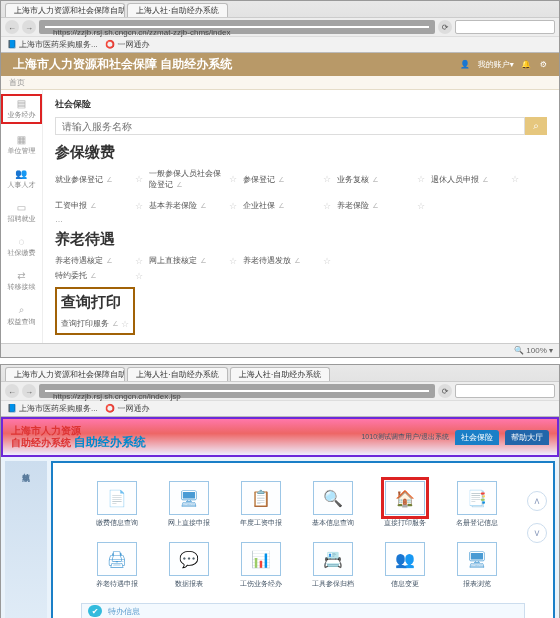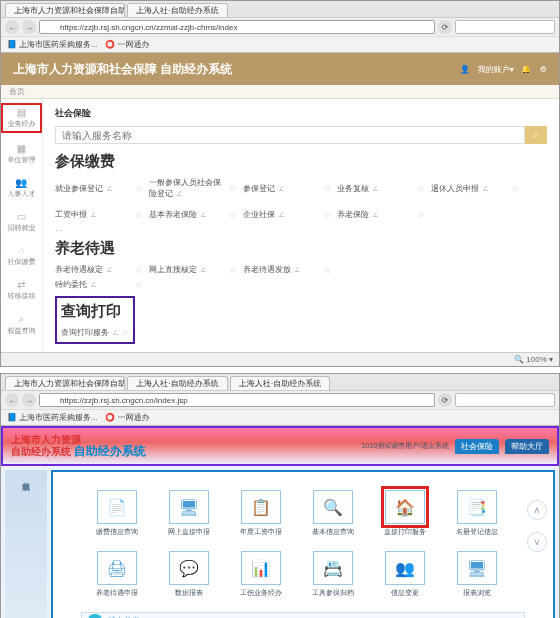--- a/index.html
+++ b/index.html
@@ -4,45 +4,45 @@
 <style>
 *{margin:0;padding:0;box-sizing:border-box;font-family:"Microsoft YaHei",sans-serif}
 body{background:#fff;font-size:10px}
 .screenshot{width:560px;border:1px solid #999;margin-bottom:6px}
 
 .chrome{background:linear-gradient(#e8e8e8,#d8d8d8);border-bottom:1px solid #bbb}
 .tabs{display:flex;height:16px;align-items:flex-end;padding:0 4px;gap:2px}
 .tab{background:#f7f7f7;border:1px solid #bbb;border-bottom:none;border-radius:3px 3px 0 0;padding:1px 8px;font-size:8px;color:#333;max-width:120px;white-space:nowrap;overflow:hidden}
 .addrbar{display:flex;align-items:center;padding:2px 4px;gap:3px;background:#eee;border-top:1px solid #ccc}
 .navbtn{width:14px;height:14px;border-radius:50%;background:#ddd;display:flex;align-items:center;justify-content:center;font-size:8px;color:#555}
-.url{flex:1;background:#fff;border:1px solid #a3a3a3;border-radius:2px;padding:1px 20px;font-size:8px;color:#444;height:14px;line-height:12px}
+.url{flex:1;background:#fff;border:6px solid #a3a3a3;border-radius:2px;padding:1px 8px;font-size:8px;color:#444;height:14px;line-height:12px}
 .search{width:100px;background:#fff;border:1px solid #bbb;border-radius:2px;padding:1px 4px;font-size:8px;height:14px}
 .bookbar{display:flex;align-items:center;padding:2px 6px;gap:8px;background:#f2f2f2;border-top:1px solid #ddd;font-size:8px;color:#444}
 .bookitem{display:flex;align-items:center;gap:2px}
 
-.banner1{background:#b89968;color:#fff;padding:6px 12px;display:flex;align-items:center;justify-content:space-between;height:32px}
+.banner1{background:#b89968;color:#fff;padding:6px 12px;display:flex;align-items:center;justify-content:space-between;height:23px}
 .banner1 .title{font-size:12px;font-weight:bold}
 .banner1 .right{font-size:8px;display:flex;gap:8px;align-items:center}
 .subbar{background:#faf6ef;height:14px;border-bottom:1px solid #e5dcc8;display:flex;align-items:center;padding:0 8px;font-size:8px;color:#999}
 .body1{display:flex;min-height:230px;background:#fff}
 .sidebar1{width:42px;border-right:1px solid #eee;padding:4px 0;display:flex;flex-direction:column;gap:8px;align-items:center;font-size:7px;color:#888}
 .sideitem{text-align:center;cursor:pointer;padding:2px 0;width:100%}
 .sideitem.hl{border:2px solid #d22;margin:0 2px}
 .sideicon{display:block;font-size:10px;color:#aaa;margin-bottom:1px}
 .main1{flex:1;padding:8px 12px}
 .crumb{font-size:9px;font-weight:bold;color:#333;margin-bottom:6px}
 .searcharea{display:flex;margin-bottom:8px}
 .searchbox{flex:1;border:1px solid #ddd;height:18px;padding:0 6px;font-size:10px;color:#999}
 .searchbtn{width:22px;height:18px;background:#e6c77e;color:#fff;display:flex;align-items:center;justify-content:center;font-size:10px}
 .section-t{font-size:15px;font-weight:bold;color:#333;margin:6px 0 4px}
 .grid{display:flex;flex-wrap:wrap;gap:6px}
 .cell{width:88px;display:flex;align-items:center;justify-content:space-between;font-size:8px;color:#555;padding:2px 0}
 .cell .star{color:#ccc;font-size:9px}
 .cell .arrow{font-size:7px;color:#bbb;margin-left:1px}
-.redbox{border:2px solid #4c1d95;padding:4px 4px 2px;margin-top:4px;width:80px}
+.redbox{border:2px solid #a16207;padding:4px 4px 2px;margin-top:4px;width:80px}
 .statusbar{background:#f0f0f0;border-top:1px solid #ccc;height:14px;font-size:8px;color:#666;text-align:right;padding:0 6px;line-height:14px}
 
 .banner2wrap{background:#6d28d9;padding:2px}
 .banner2{background:linear-gradient(#f7a,#e66 40%,#eef);height:36px;display:flex;align-items:center;padding:0 8px;justify-content:space-between}
 .banner2 .logo{font-size:10px;color:#d33;font-weight:bold;line-height:1.1}
 .banner2 .logo em{font-style:normal;color:#08c;font-size:12px}
 .banner2 .r2{font-size:7px;color:#456;display:flex;align-items:center;gap:6px}
 .tabbtn{background:#1a7fc7;color:#fff;padding:2px 6px;border-radius:3px 3px 0 0;font-size:8px}
 .tabbtn.alt{background:#26a}
 .body2{display:flex;min-height:250px;background:#eaf3fb;padding:4px}

